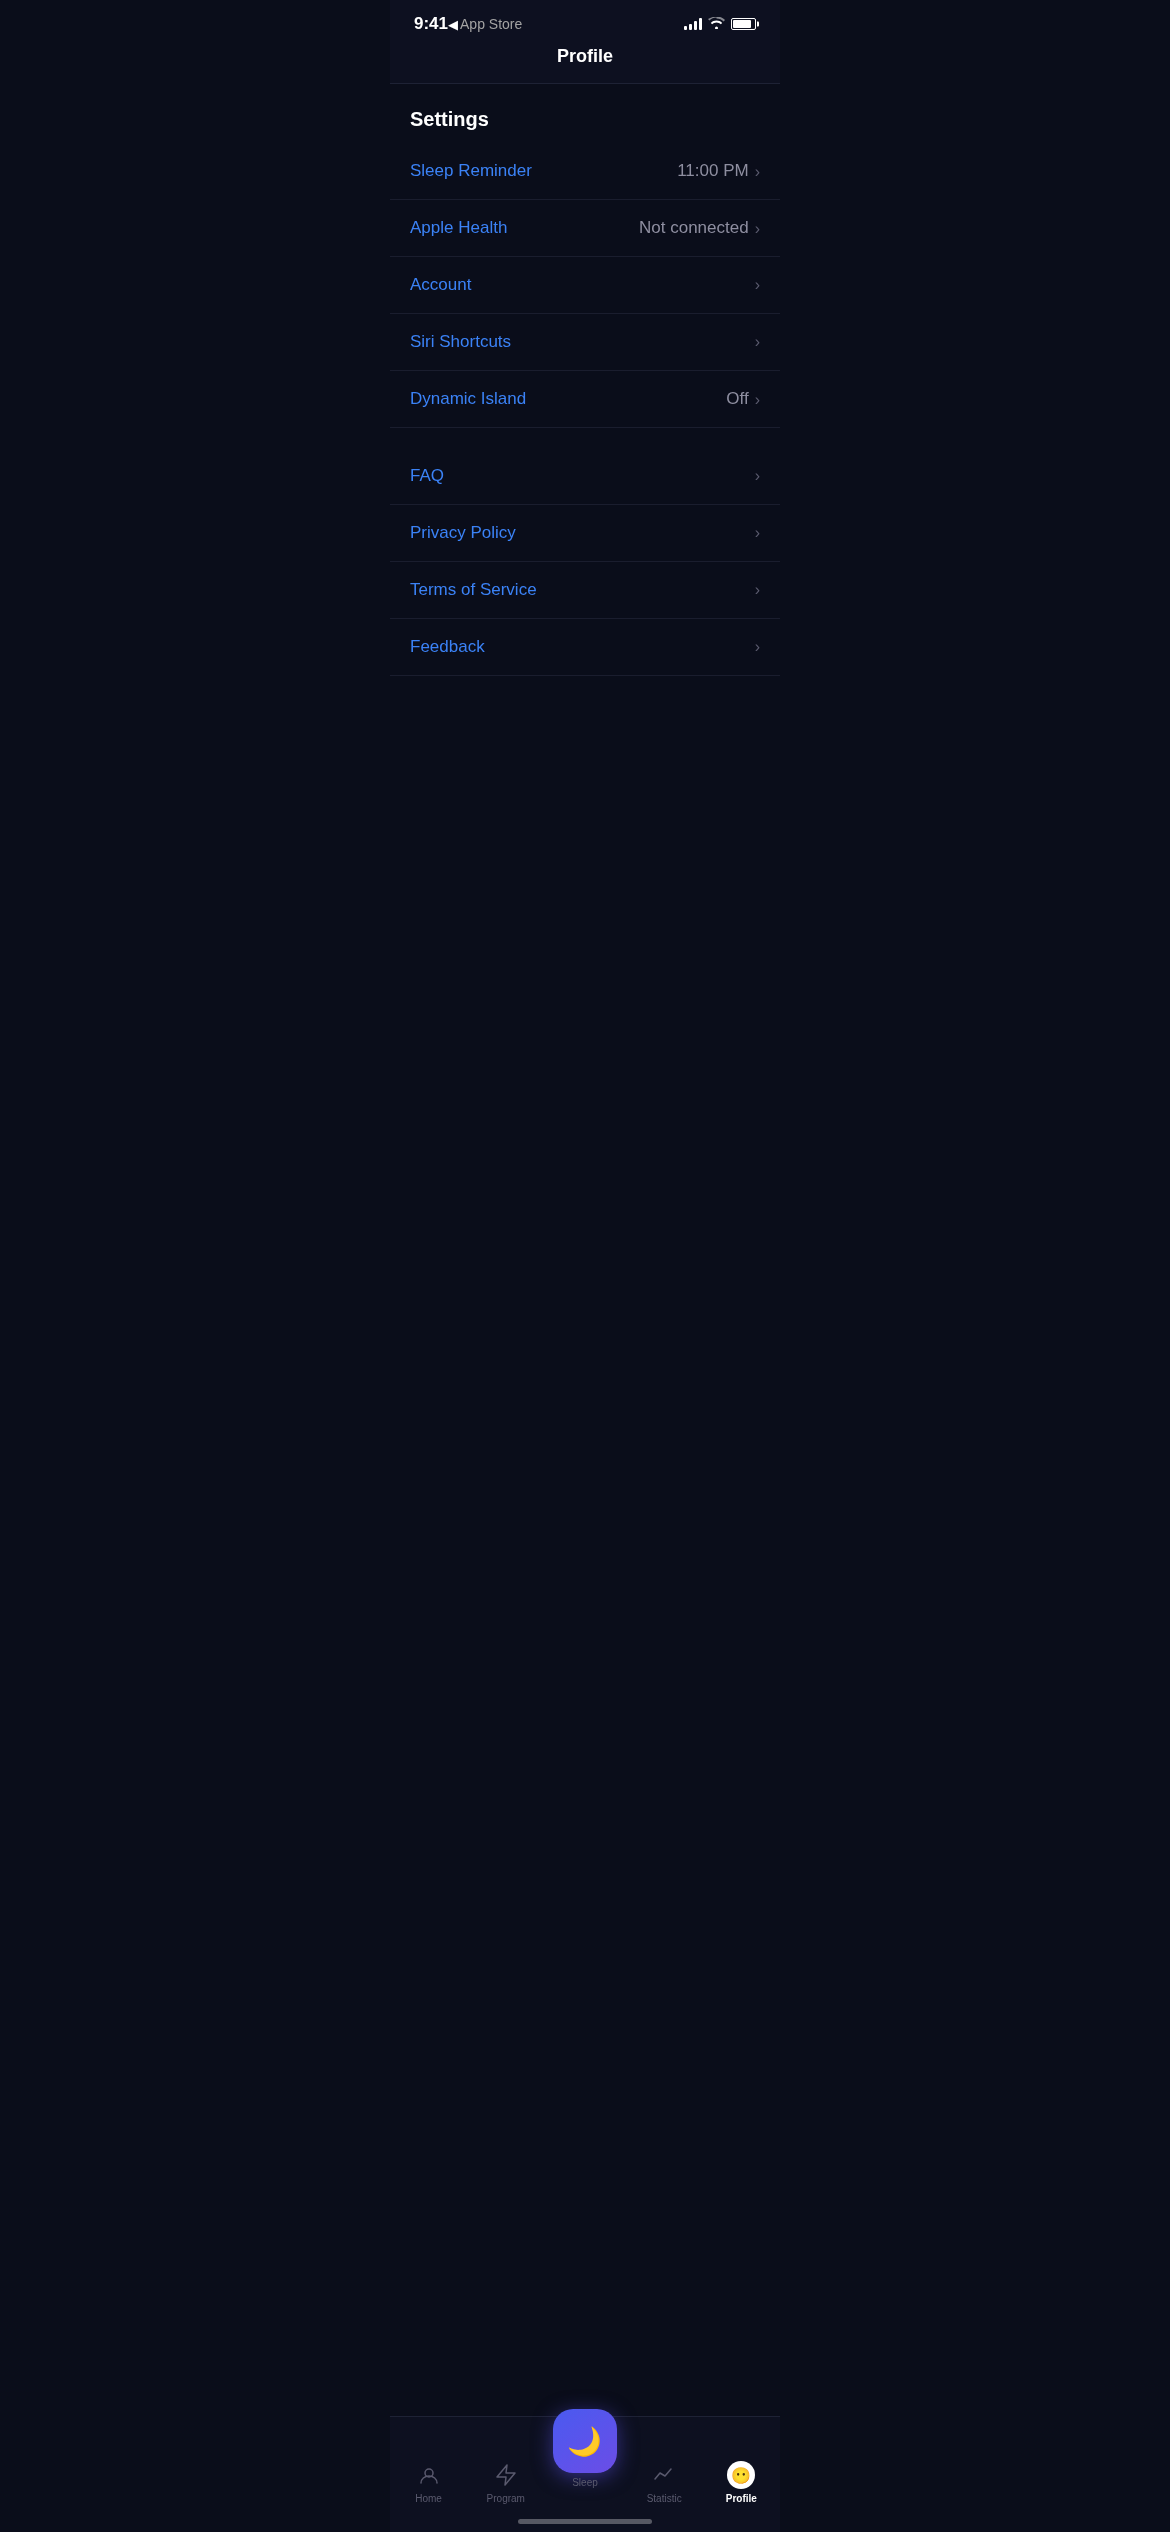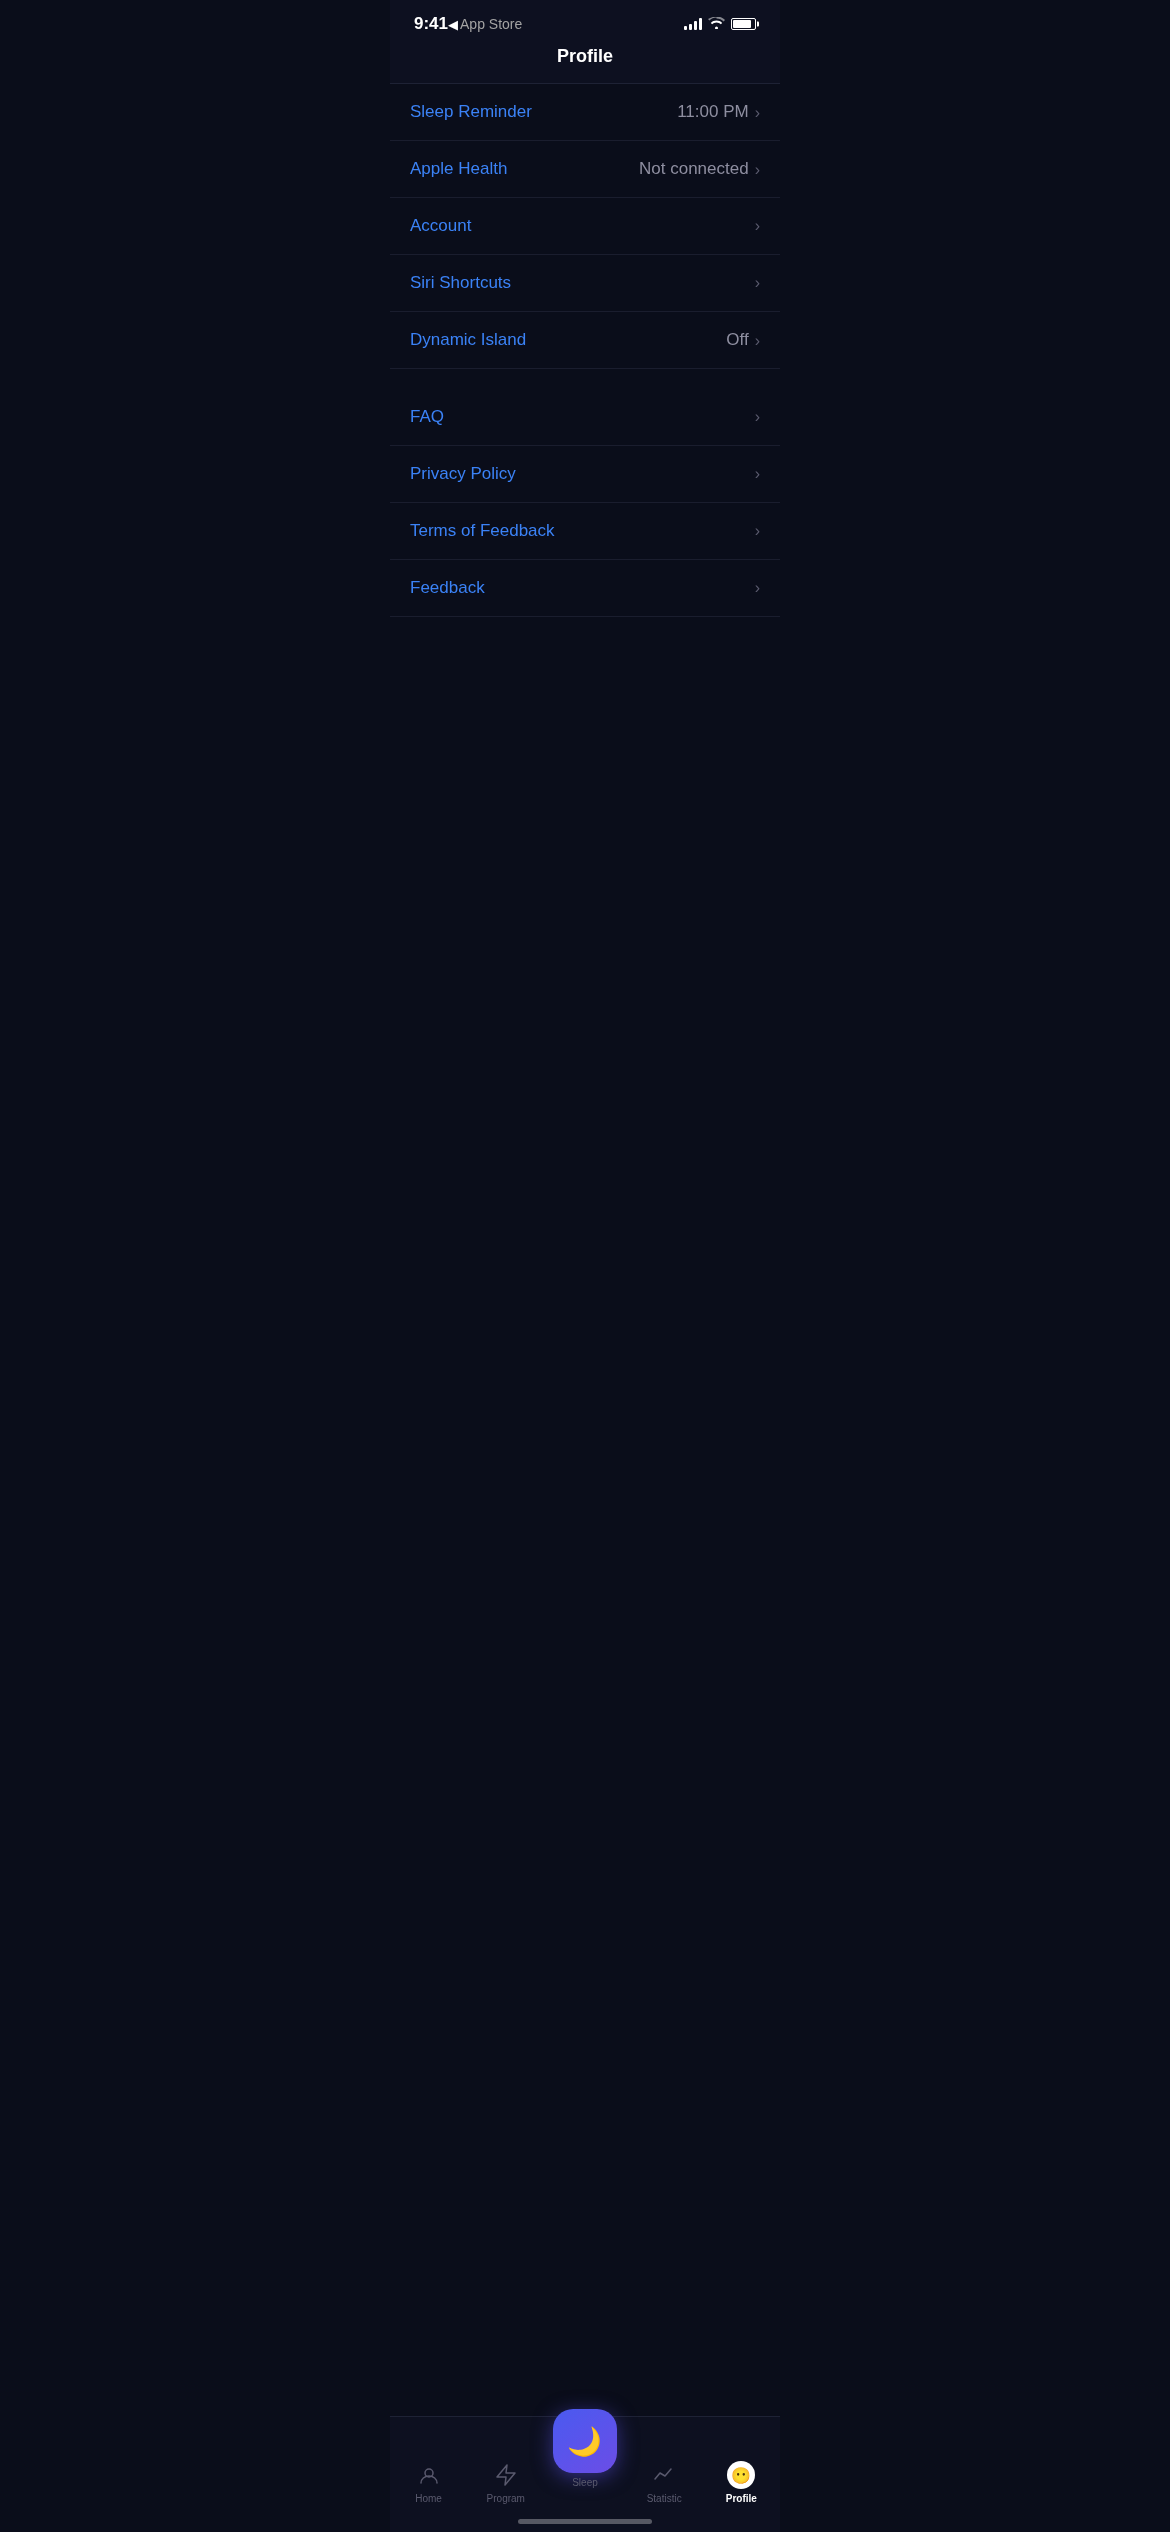--- a/index.html
+++ b/index.html
@@ -264,20 +264,25 @@
     </div>
   </div>
 
   <div class="nav-header">
     <span class="nav-title">Profile</span>
   </div>
 </div>
 
 <div class="page-content">
 
+  <div>
+    <div class="section-header">
+      <span>Settings</span>
+    </div>
+  </div>
 
   <div class="list-item">
     <span class="list-item-label">Sleep Reminder</span>
     <div class="list-item-right">
       <span class="list-item-value">11:00 PM</span>
       <span class="chevron">›</span>
     </div>
   </div>
 
   <div class="list-item">
@@ -321,21 +326,21 @@
   </div>
 
   <div class="list-item">
     <span class="list-item-label">Privacy Policy</span>
     <div class="list-item-right">
       <span class="chevron">›</span>
     </div>
   </div>
 
   <div class="list-item">
-    <span class="list-item-label">Terms of Feedback</span>
+    <span class="list-item-label">Terms of Service</span>
     <div class="list-item-right">
       <span class="chevron">›</span>
     </div>
   </div>
 
   <div class="list-item">
     <span class="list-item-label">Feedback</span>
     <div class="list-item-right">
       <span class="chevron">›</span>
     </div>

